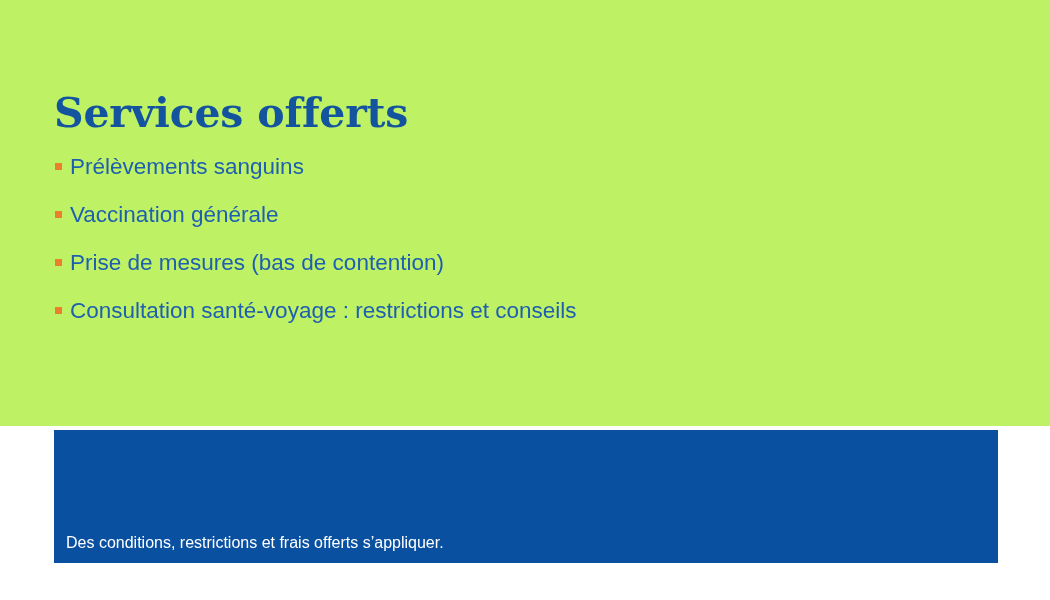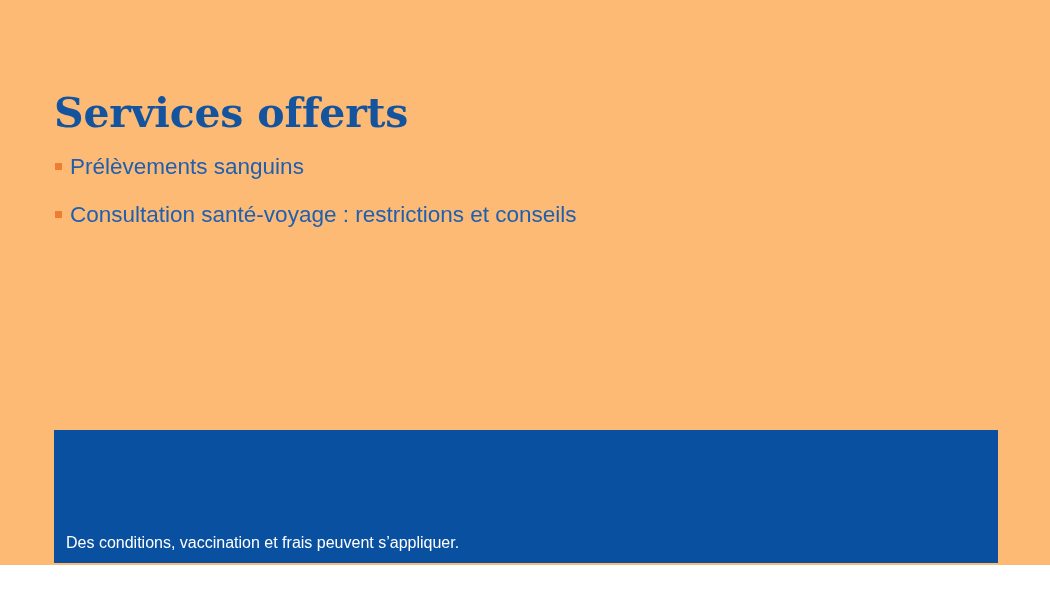--- a/index.html
+++ b/index.html
@@ -10,22 +10,22 @@
     width: 1050px;
     height: 600px;
     background: #ffffff;
     font-family: "Liberation Sans", sans-serif;
     overflow: hidden;
   }
 
   .slide {
     position: relative;
     width: 1050px;
-    height: 565px;
-    background: #fdba74;
+    height: 426px;
+    background: #bef264;
   }
 
   
   .slide-title {
     position: absolute;
     left: 54px;
     top: 62px;
     font-family: "DejaVu Serif", "Liberation Serif", serif;
     font-weight: bold;
     font-size: 41px;
@@ -95,27 +95,35 @@
 
   <h1 class="slide-title">Services offerts</h1>
 
   <ul class="bullet-list">
 
     <li class="bullet-item">
       <span class="bullet-marker"></span>
       <span class="bullet-text">Prélèvements sanguins</span>
     </li>
 
+    <li class="bullet-item">
+      <span class="bullet-marker"></span>
+      <span class="bullet-text">Vaccination générale</span>
+    </li>
 
+    <li class="bullet-item">
+      <span class="bullet-marker"></span>
+      <span class="bullet-text">Prise de mesures (bas de contention)</span>
+    </li>
 
 
     <li class="bullet-item">
       <span class="bullet-marker"></span>
       <span class="bullet-text">Consultation santé-voyage : restrictions et conseils</span>
     </li>
 
   </ul>
 
   <div class="footer-banner">
-    <div class="footer-note">Des conditions, vaccination et frais peuvent s’appliquer.</div>
+    <div class="footer-note">Des conditions, restrictions et frais offerts s’appliquer.</div>
   </div>
 
 </div>
 
 </body></html>

